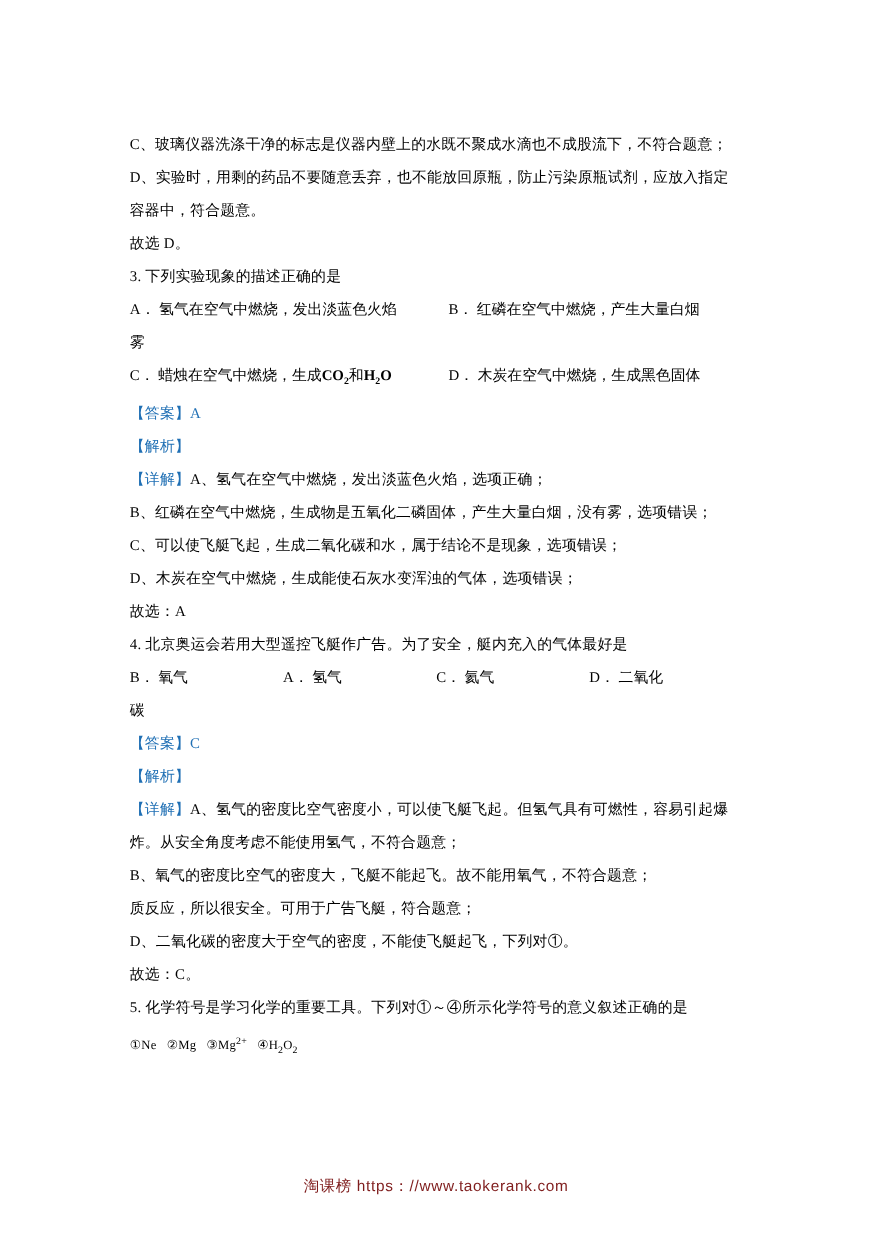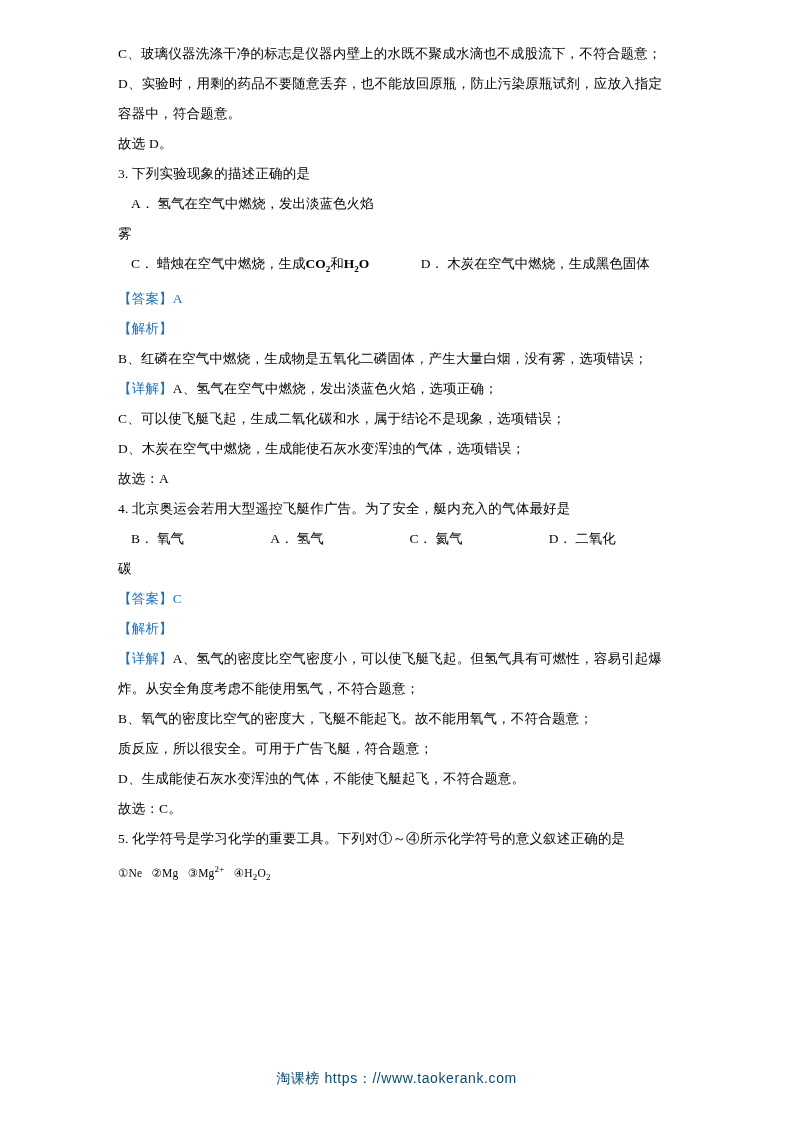--- a/index.html
+++ b/index.html
@@ -11,21 +11,21 @@
     height: 1122px;
     background: #ffffff;
     font-family: "Liberation Serif", serif;
     color: #000000;
   }
   .page {
     position: relative;
     width: 793px;
     height: 1122px;
     box-sizing: border-box;
-    padding: 39px 118px 0 118px;
+    padding: 116px 118px 0 118px;
   }
   .line {
     font-size: 13.5px;
     line-height: 30px;
     white-space: nowrap;
     letter-spacing: 0.2px;
   }
   .wrap {
     font-size: 13.5px;
     line-height: 30px;
@@ -41,21 +41,20 @@
     font-weight: normal;
   }
   .bold {
     font-weight: bold;
   }
   .opts {
     display: flex;
     width: 100%;
     font-size: 13.5px;
     line-height: 30px;
-    margin-left: 13px;
   }
   .opt-2a { width: 52%; }
   .opt-2b { width: 48%; }
   .opt-4 { width: 25%; }
   .sub {
     font-size: 9px;
     vertical-align: sub;
   }
   .sup {
     font-size: 9px;
@@ -63,57 +62,58 @@
   }
   .small {
     font-size: 11.5px;
   }
   .footer {
     position: absolute;
     left: 0;
     right: 0;
     bottom: 34px;
     text-align: center;
-    color: #0c4a6e;
+    color: #7f1d1d;
     font-size: 14px;
     font-family: "Liberation Sans", sans-serif;
     letter-spacing: 0.6px;
   }
 </style>
 </head>
 <body>
 
 <div class="page">
 
   <div class="line">C、玻璃仪器洗涤干净的标志是仪器内壁上的水既不聚成水滴也不成股流下，不符合题意；</div>
 
   <div class="wrap">D、实验时，用剩的药品不要随意丢弃，也不能放回原瓶，防止污染原瓶试剂，应放入指定容器中，符合题意。</div>
 
   <div class="line">故选 D。</div>
 
   <div class="line">3. 下列实验现象的描述正确的是</div>
 
   <div class="opts">
     <div class="opt-2a">A． 氢气在空气中燃烧，发出淡蓝色火焰</div>
+    <div class="opt-2b">B． 红磷在空气中燃烧，产生大量白烟</div>
   </div>
 
   <div class="line">雾</div>
 
   <div class="opts">
     <div class="opt-2a">C． 蜡烛在空气中燃烧，生成<span class="bold">CO<span class="sub">2</span></span>和<span class="bold">H<span class="sub">2</span>O</span></div>
     <div class="opt-2b">D． 木炭在空气中燃烧，生成黑色固体</div>
   </div>
 
   <div class="line"><span class="tag tag-strong">【答案】</span><span class="tag">A</span></div>
 
   <div class="line"><span class="tag tag-strong">【解析】</span></div>
 
+  <div class="line"><span class="tag tag-strong">【详解】</span><span>A、氢气在空气中燃烧，发出淡蓝色火焰，选项正确；</span></div>
+
   <div class="line">B、红磷在空气中燃烧，生成物是五氧化二磷固体，产生大量白烟，没有雾，选项错误；</div>
-
-  <div class="line"><span class="tag tag-strong">【详解】</span><span>A、氢气在空气中燃烧，发出淡蓝色火焰，选项正确；</span></div>
   <div class="line">C、可以使飞艇飞起，生成二氧化碳和水，属于结论不是现象，选项错误；</div>
   <div class="line">D、木炭在空气中燃烧，生成能使石灰水变浑浊的气体，选项错误；</div>
   <div class="line">故选：A</div>
 
   <div class="line">4. 北京奥运会若用大型遥控飞艇作广告。为了安全，艇内充入的气体最好是</div>
 
   <div class="opts">
     <div class="opt-4">B． 氧气</div>
     <div class="opt-4">A． 氢气</div>
     <div class="opt-4">C． 氦气</div>
@@ -124,21 +124,21 @@
 
   <div class="line"><span class="tag tag-strong">【答案】</span><span class="tag">C</span></div>
 
   <div class="line"><span class="tag tag-strong">【解析】</span></div>
 
   <div class="line"><span class="tag tag-strong">【详解】</span><span>A、氢气的密度比空气密度小，可以使飞艇飞起。但氢气具有可燃性，容易引起爆</span></div>
   <div class="line">炸。从安全角度考虑不能使用氢气，不符合题意；</div>
 
   <div class="line">B、氧气的密度比空气的密度大，飞艇不能起飞。故不能用氧气，不符合题意；</div>
   <div class="line">质反应，所以很安全。可用于广告飞艇，符合题意；</div>
-  <div class="line">D、生成能使石灰水变浑浊的气体，不能使飞艇起飞，不符合题意。</div>
+  <div class="line">D、二氧化碳的密度大于空气的密度，不能使飞艇起飞，下列对①。</div>
   <div class="line">故选：C。</div>
 
   <div class="line">5. 化学符号是学习化学的重要工具。下列对①～④所示化学符号的意义叙述正确的是</div>
 
   <div class="line small">①Ne&nbsp;&nbsp;&nbsp;②Mg&nbsp;&nbsp;&nbsp;③Mg<span class="sup">2+</span>&nbsp;&nbsp;&nbsp;④H<span class="sub">2</span>O<span class="sub">2</span></div>
 
   <div class="footer">淘课榜 https：//www.taokerank.com</div>
 </div>
 
 </body></html>

